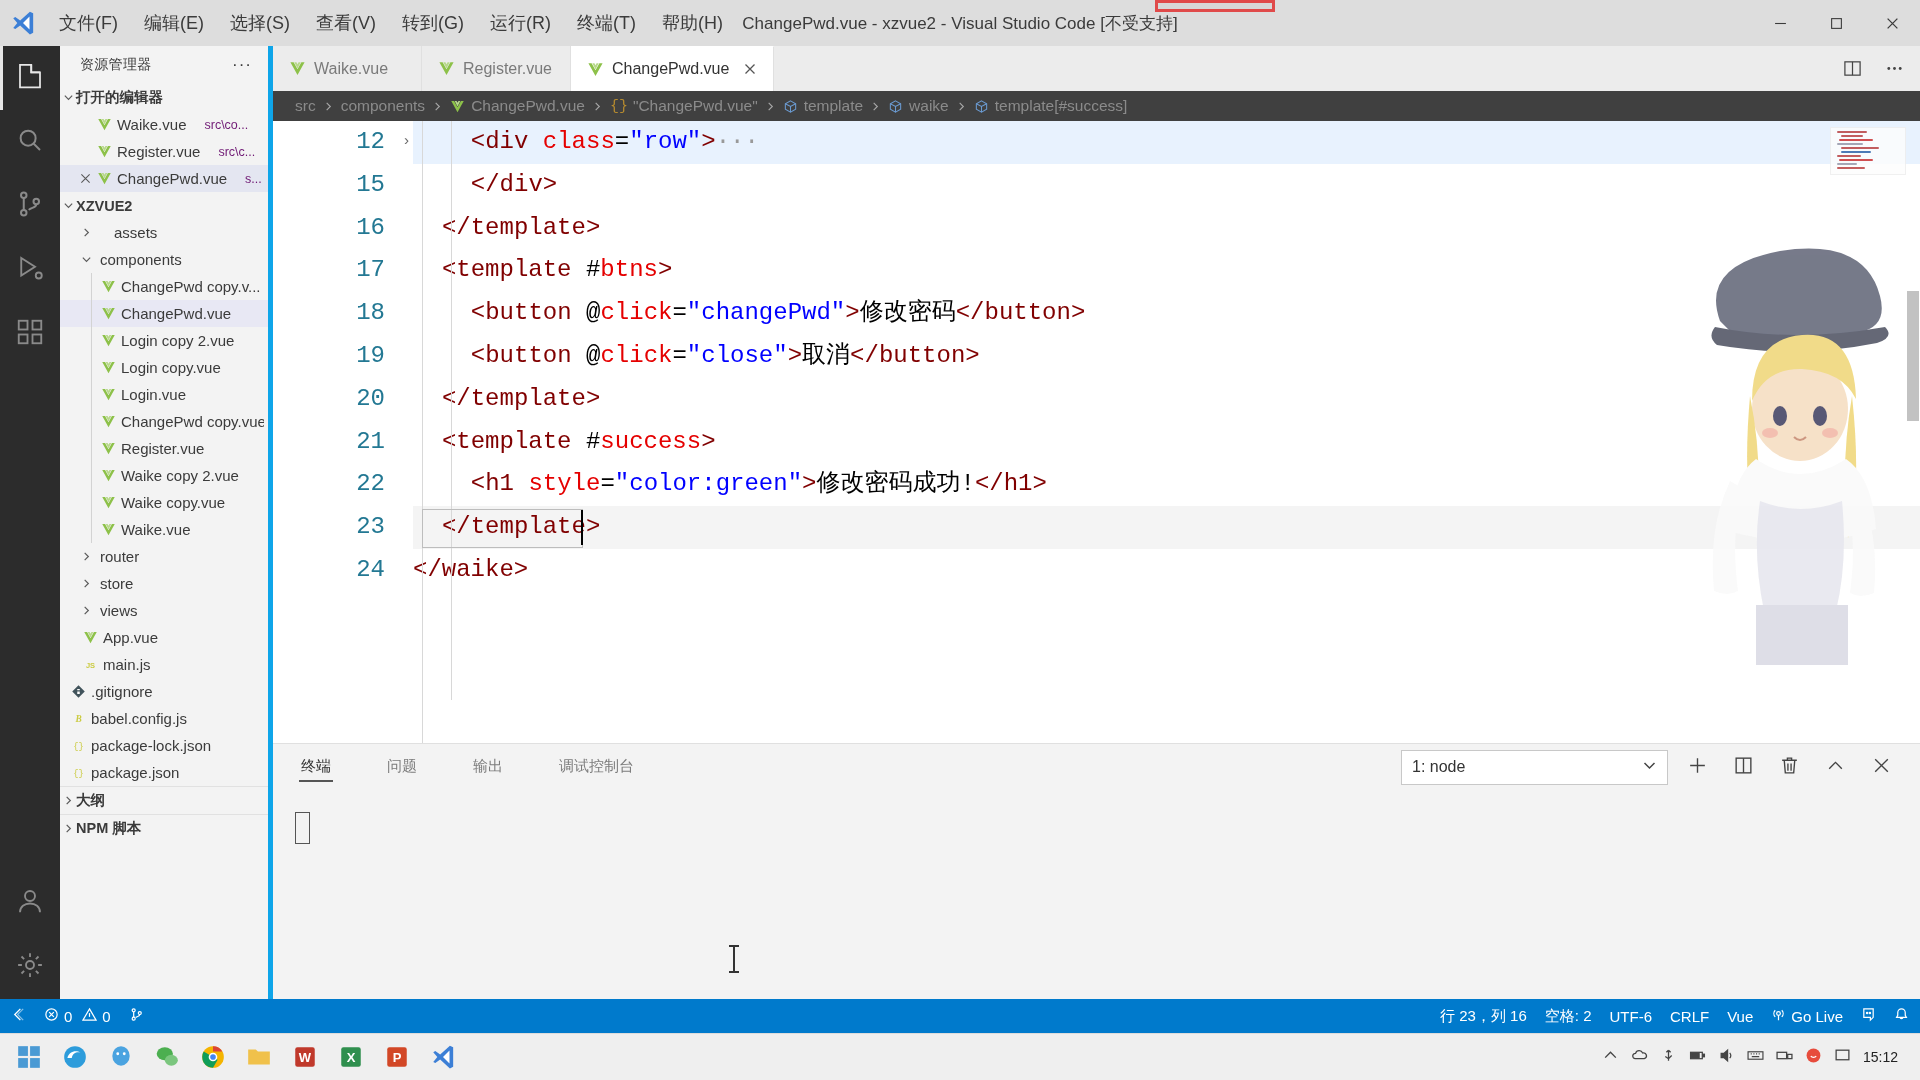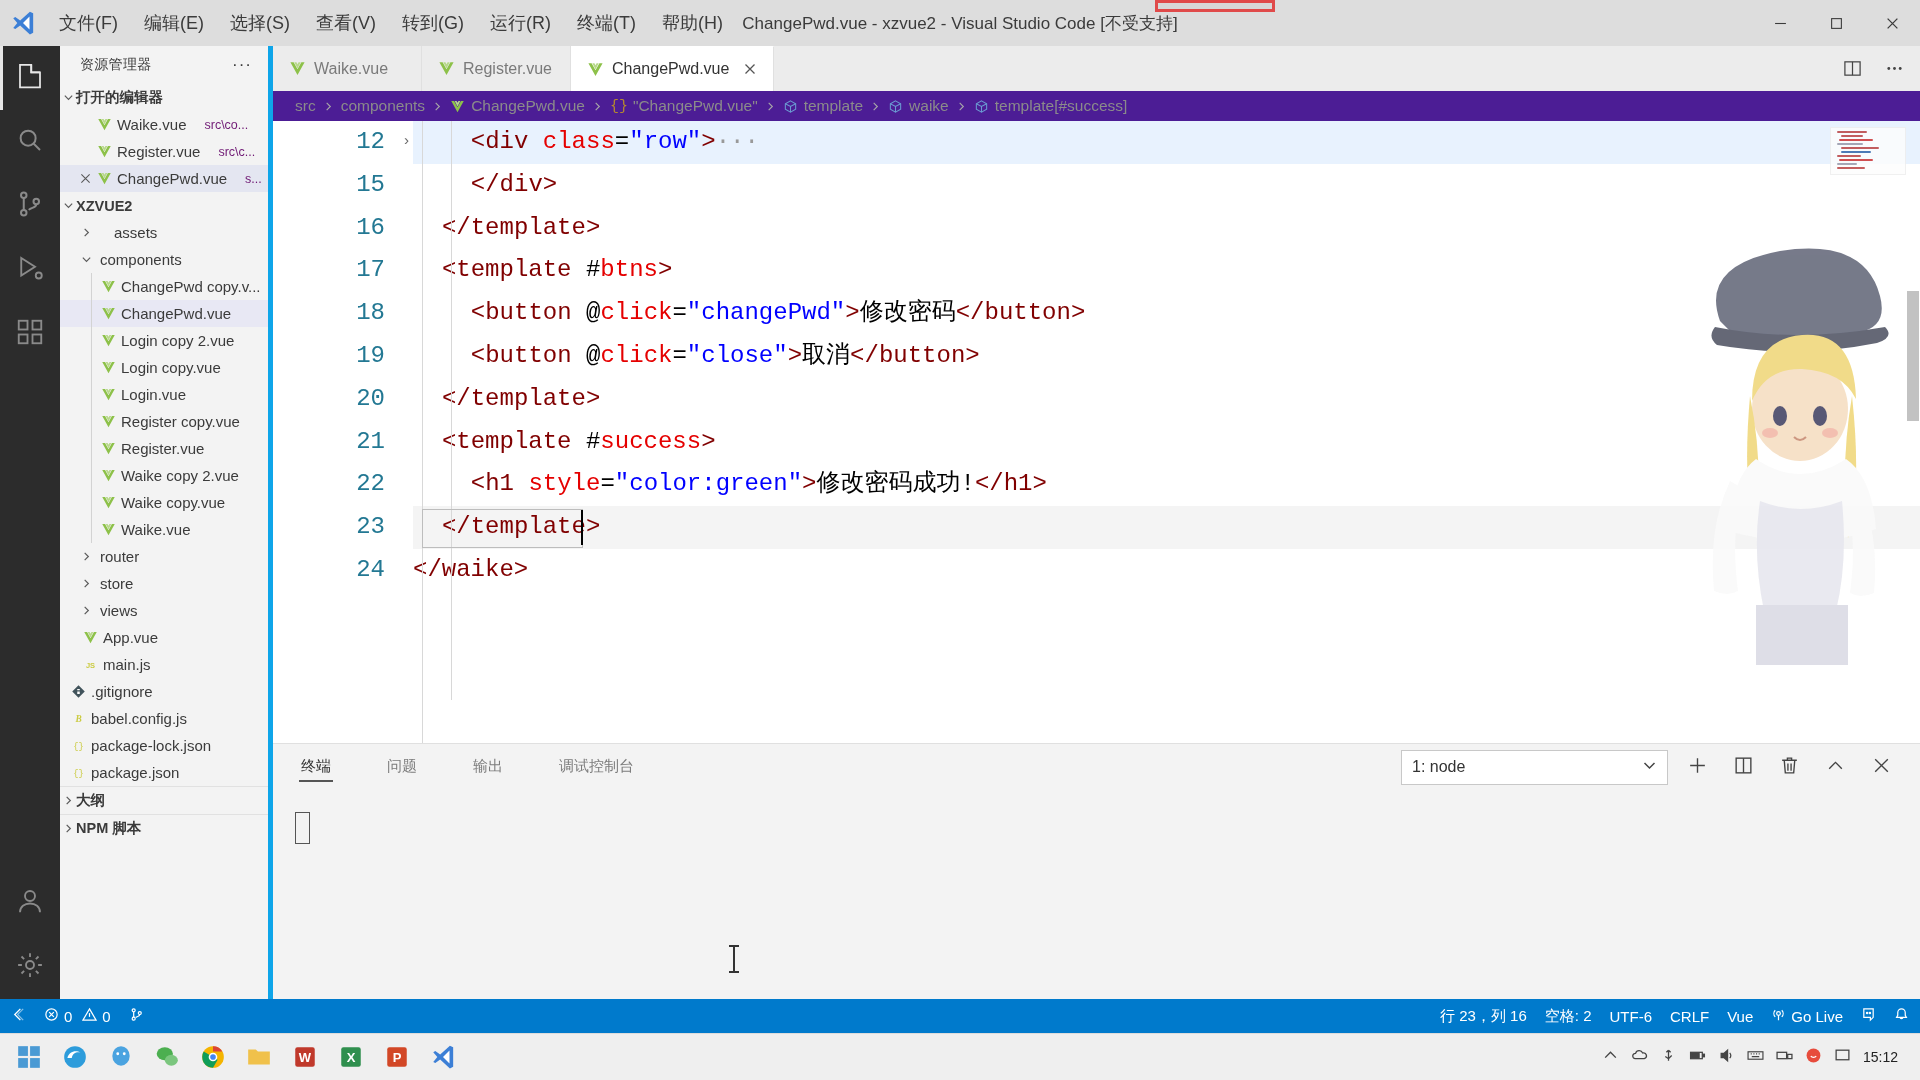--- a/index.html
+++ b/index.html
@@ -59,21 +59,21 @@
   .tabsbar{height:45px;background:#ececec;display:flex;align-items:stretch;flex:0 0 45px;position:relative;}
   .tab{display:flex;align-items:center;padding:0 14px;font-size:16px;color:#7a7a7a;background:#ececec;border-right:1px solid #e0e0e0;min-width:120px;cursor:pointer;white-space:nowrap;}
   .tab .ficon{margin-right:7px;}
   .tab.active{background:#ffffff;color:#333;border-top:1px solid #ffffff;}
   .tab .tabclose{margin-left:12px;width:18px;height:18px;display:flex;align-items:center;justify-content:center;color:#555;}
   .tab .tabclose svg{width:12px;height:12px;}
   .tabs-actions{margin-left:auto;display:flex;align-items:center;padding-right:14px;gap:18px;color:#444;}
   .tabs-actions .ta{display:flex;align-items:center;justify-content:center;width:24px;height:24px;}
   .tabs-actions svg{width:19px;height:19px;}
 
-  .breadcrumb{height:30px;background:#4c1d95;display:flex;align-items:center;padding-left:22px;font-size:15.5px;color:#8b8b8b;gap:0;white-space:nowrap;flex:0 0 30px;}
+  .breadcrumb{height:30px;background:#404040;display:flex;align-items:center;padding-left:22px;font-size:15.5px;color:#8b8b8b;gap:0;white-space:nowrap;flex:0 0 30px;}
   .bc{display:inline-flex;align-items:center;cursor:pointer;}
   .bcsep{margin:0 7px;color:#a8a8a8;display:inline-flex;align-items:center;}
   .bcsep svg{width:11px;height:11px;}
   .bcicon{display:inline-flex;align-items:center;margin-right:6px;}
   .bcicon svg{width:15px;height:15px;}
   .bcbrace{color:#b58a2f;margin-right:5px;font-family:"Liberation Mono",monospace;font-size:15px;}
 
   .codewrap{flex:1 1 auto;position:relative;overflow:hidden;background:#fff;min-height:0;}
   .code{position:absolute;inset:0;display:flex;font-family:"Liberation Mono","DejaVu Sans Mono",monospace;font-size:24px;line-height:42.8px;}
   .gutter{width:120px;flex:0 0 120px;text-align:right;color:#237893;user-select:none;position:relative;}
@@ -387,21 +387,21 @@
         </div>
         <div class="row">
           <span class="indent-guide" style="left:31px"></span>
           <span style="width:38px;flex:0 0 38px"></span>
           <span class="ficon">
             <svg viewBox="0 0 24 24">
                 <path fill="#8dc149" d="M2 3h4.5L12 13 17.5 3H22L12 21z"></path>
                 <path fill="#b8d98a" d="M7.5 3h3L12 6l1.5-3h3L12 12z"></path>
               </svg>
           </span>
-          <span class="lbl">Register copy.vue</span>
+          <span class="lbl">ChangePwd copy.vue</span>
         </div>
         <div class="row">
           <span class="indent-guide" style="left:31px"></span>
           <span style="width:38px;flex:0 0 38px"></span>
           <span class="ficon">
             <svg viewBox="0 0 24 24">
                 <path fill="#8dc149" d="M2 3h4.5L12 13 17.5 3H22L12 21z"></path>
                 <path fill="#b8d98a" d="M7.5 3h3L12 6l1.5-3h3L12 12z"></path>
               </svg>
           </span>

